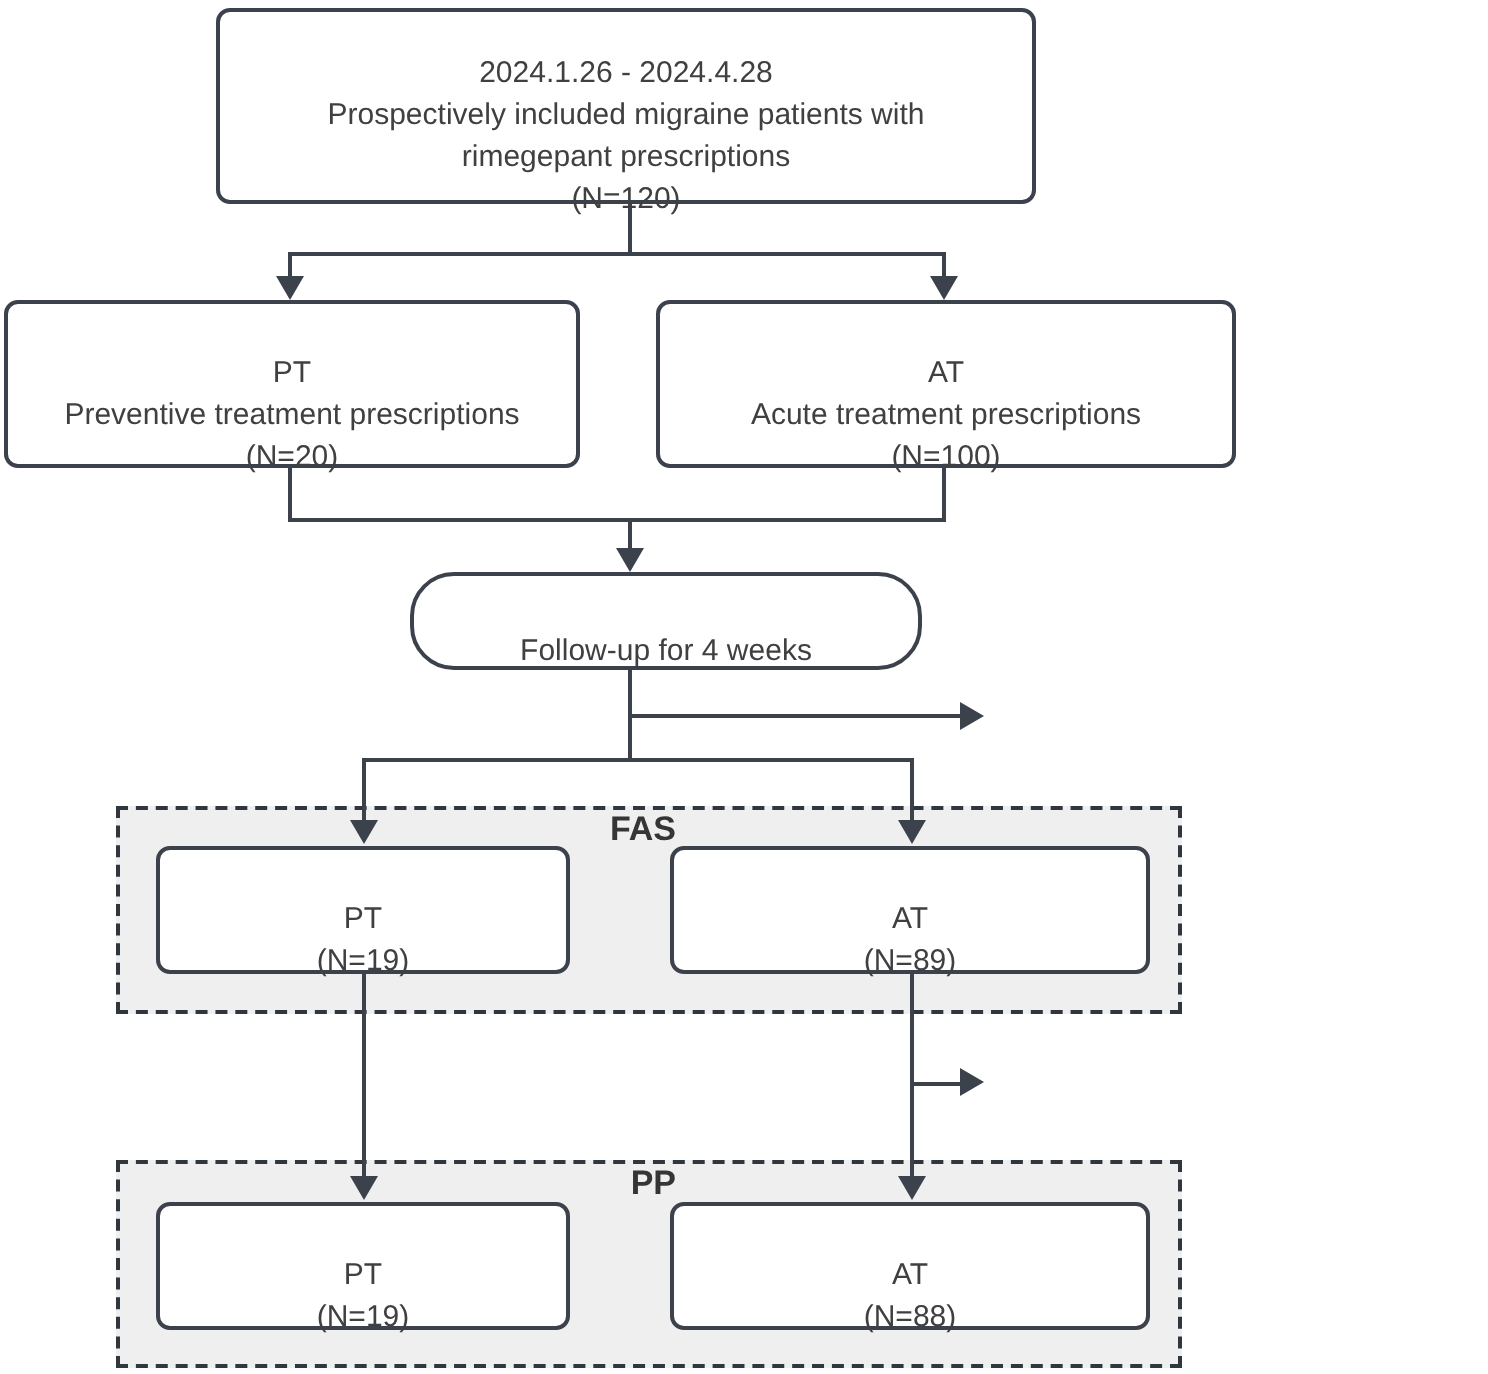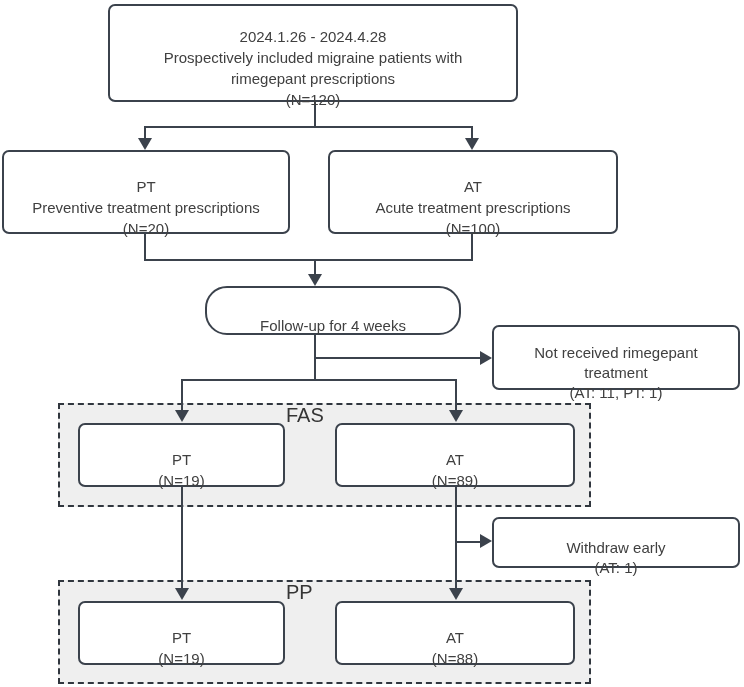--- a/index.html
+++ b/index.html
@@ -20,22 +20,22 @@
   }
   #canvas { position: relative; width: 744px; height: 687px; overflow: hidden; }
 
   .group {
     position: absolute; box-sizing: border-box;
     background: var(--group-fill);
     border: 2px dashed var(--group-border);
   }
   .group-label {
     position: absolute;
-    font-weight: normal; font-size: 20px; line-height: 20px;
-    color: var(--label); text-align: left;
+    font-weight: bold; font-size: 17px; line-height: 20px;
+    color: var(--label); text-align: right;
   }
   .box {
     position: absolute; box-sizing: border-box;
     background: var(--box-fill);
     border: 2px solid var(--box-border);
     border-radius: 7px;
     display: flex; align-items: center; justify-content: center;
   }
   .box .txt {
     display: block; width: 100%;
@@ -104,40 +104,31 @@
   <div class="box" style="left:328px; top:150px; width:290px; height:84px;">
     <span class="txt">AT
 Acute treatment prescriptions
 (N=100)</span>
   </div>
 
   <div class="box" style="left:205px; top:286px; width:256px; height:49px;border-radius:22px;">
     <span class="txt">Follow-up for 4 weeks</span>
   </div>
 
-  <div class="box" style="left:492px; top:325px; width:248px; height:65px;">
-    <span class="txt tight">Not received rimegepant
-treatment
-(AT: 11, PT: 1)</span>
-  </div>
 
   <div class="box" style="left:78px; top:423px; width:207px; height:64px;">
     <span class="txt">PT
 (N=19)</span>
   </div>
 
   <div class="box" style="left:335px; top:423px; width:240px; height:64px;">
     <span class="txt">AT
 (N=89)</span>
   </div>
 
-  <div class="box" style="left:492px; top:517px; width:248px; height:51px;">
-    <span class="txt tight">Withdraw early
-(AT: 1)</span>
-  </div>
 
   <div class="box" style="left:78px; top:601px; width:207px; height:64px;">
     <span class="txt">PT
 (N=19)</span>
   </div>
 
   <div class="box" style="left:335px; top:601px; width:240px; height:64px;">
     <span class="txt">AT
 (N=88)</span>
   </div>

